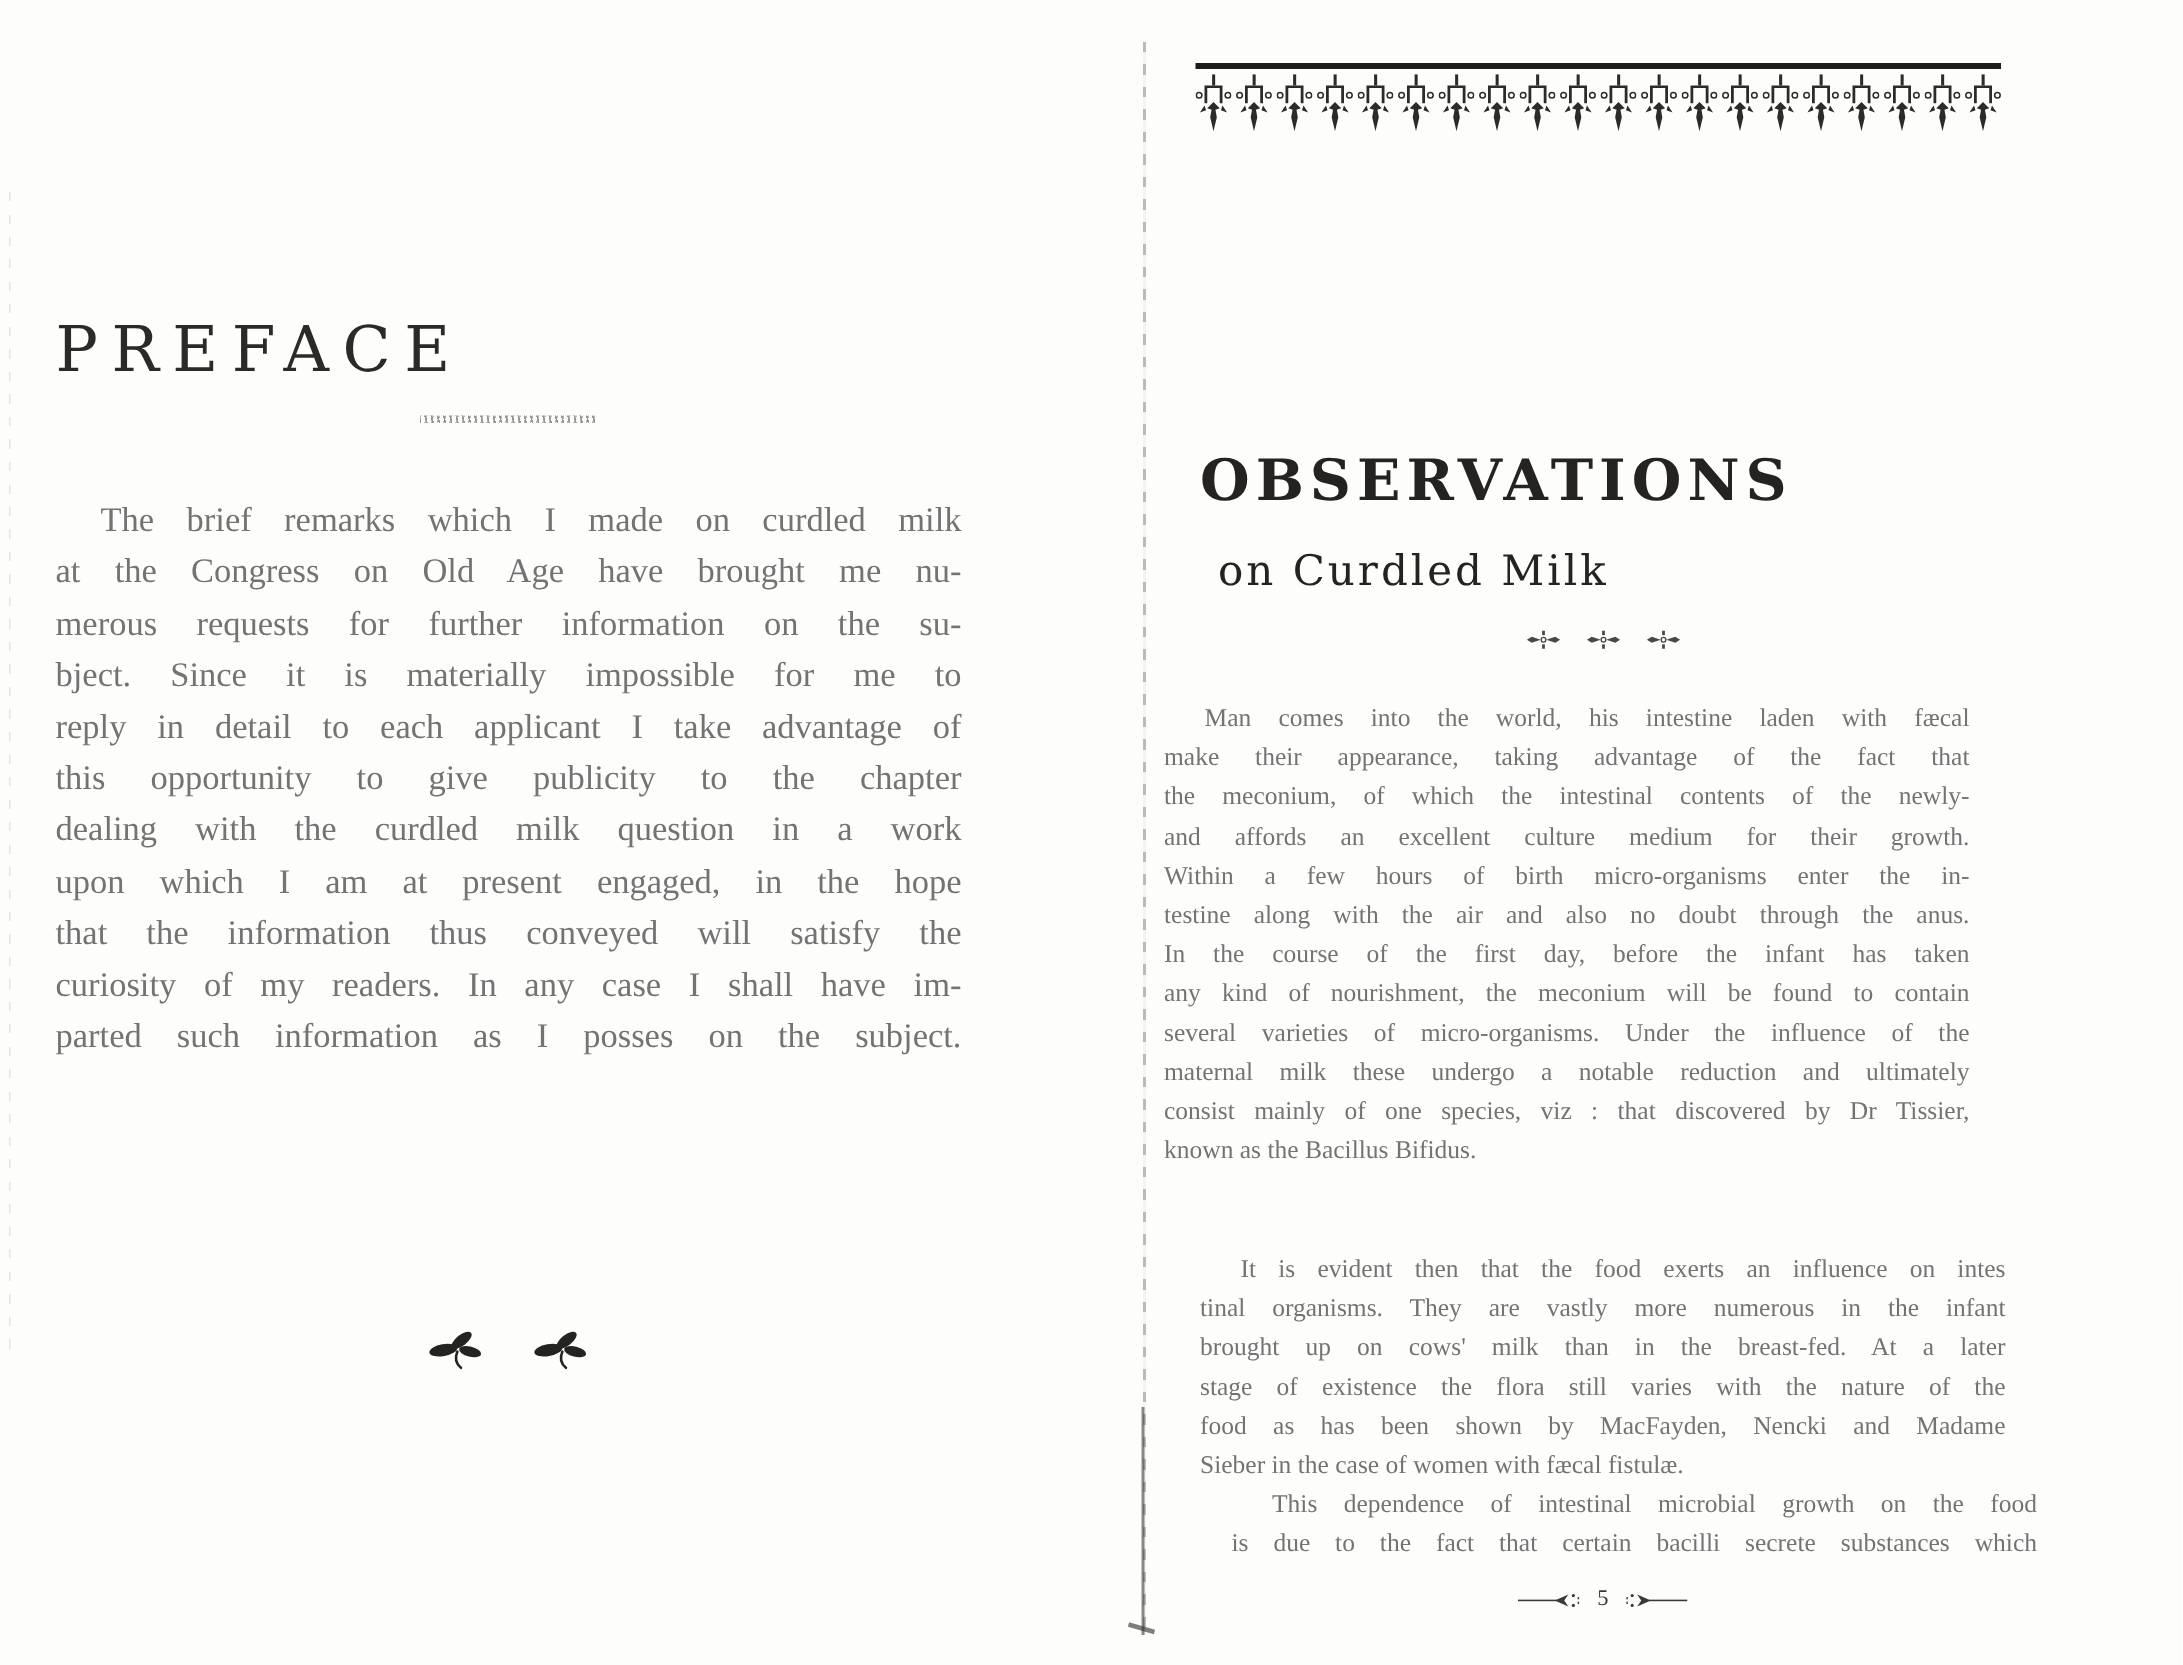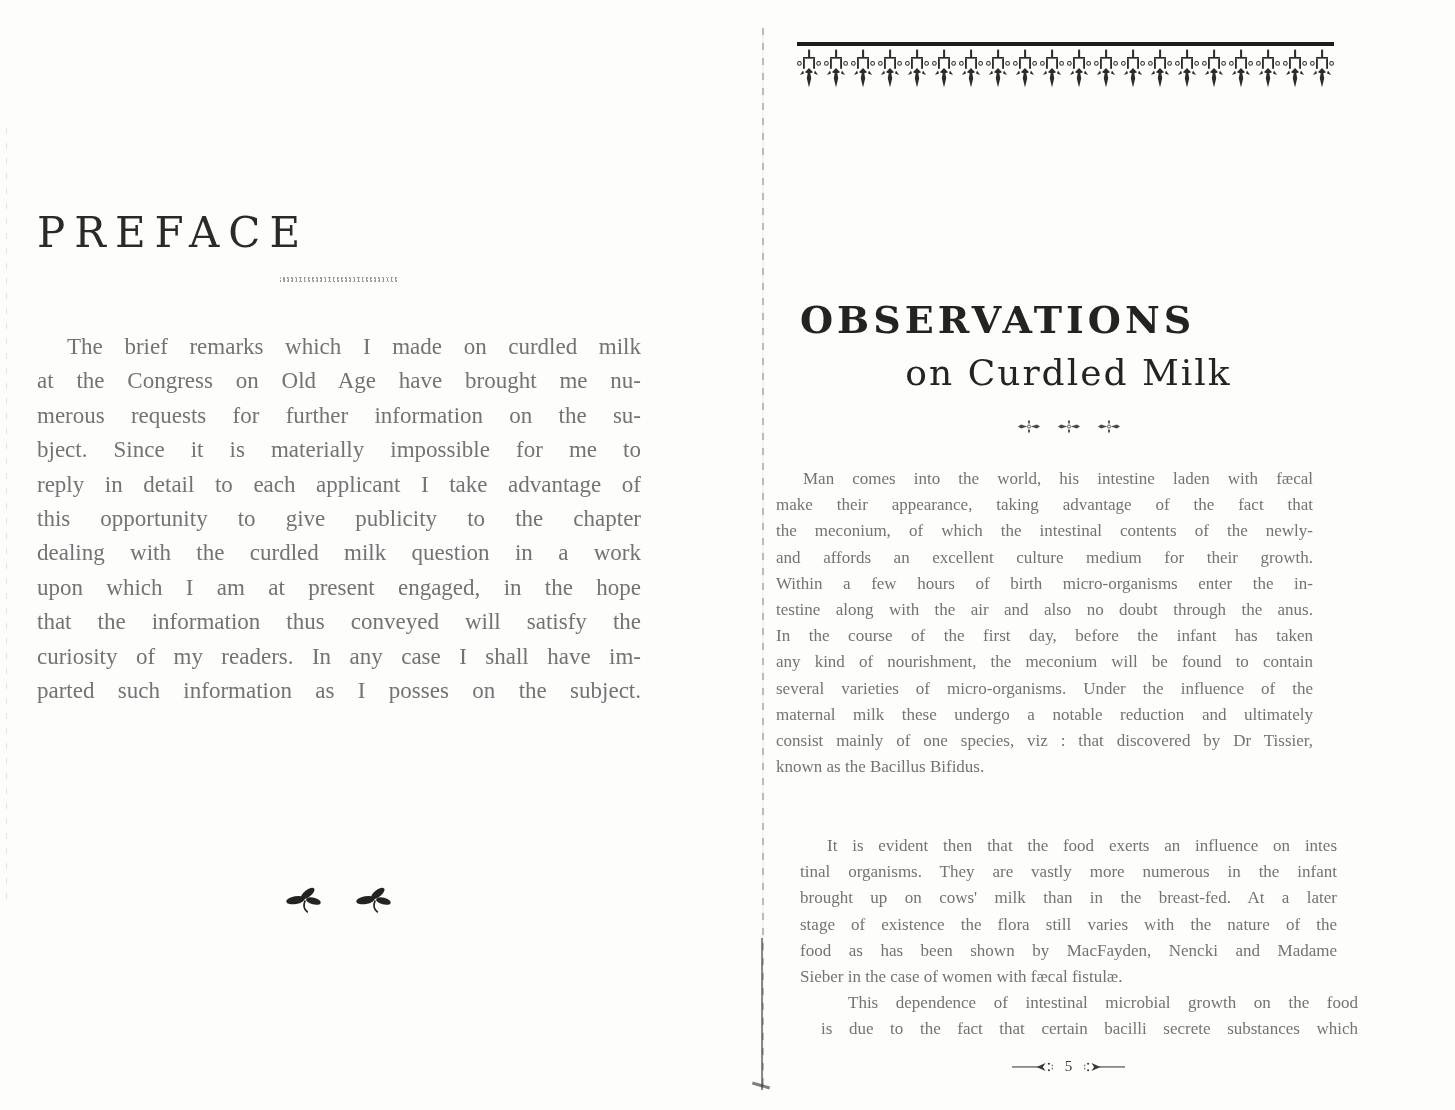--- a/index.html
+++ b/index.html
@@ -64,23 +64,23 @@
     border-top:4px solid #1d1c1a;
   }
   .drops{display:flex;justify-content:space-between;padding-top:3px;}
 
   .chapter-title{
     position:absolute;left:800px;top:297px;width:537px;margin:0;
     font-family:"DejaVu Serif",serif;font-weight:bold;
     font-size:38px;letter-spacing:4px;color:#242321;text-align:left;
   }
   .chapter-subtitle{
-    position:absolute;left:800px;top:352px;width:537px;margin:0;
+    position:absolute;left:800px;top:352px;width:537px;margin:12px;
     font-family:"DejaVu Serif",serif;font-weight:normal;
-    font-size:36px;letter-spacing:2px;color:#242321;text-align:center;
+    font-size:28px;letter-spacing:2px;color:#242321;text-align:left;
   }
   .fleurons{
     position:absolute;left:800px;top:420px;width:537px;
     display:flex;justify-content:center;gap:16px;align-items:center;
   }
 
   .bodytext{width:537px;font-size:17px;line-height:26.2px;}
   .bodytext .tline.first{text-indent:27px;}
   #para1{left:776px;top:466px;}
   #para2{left:800px;top:833px;}

